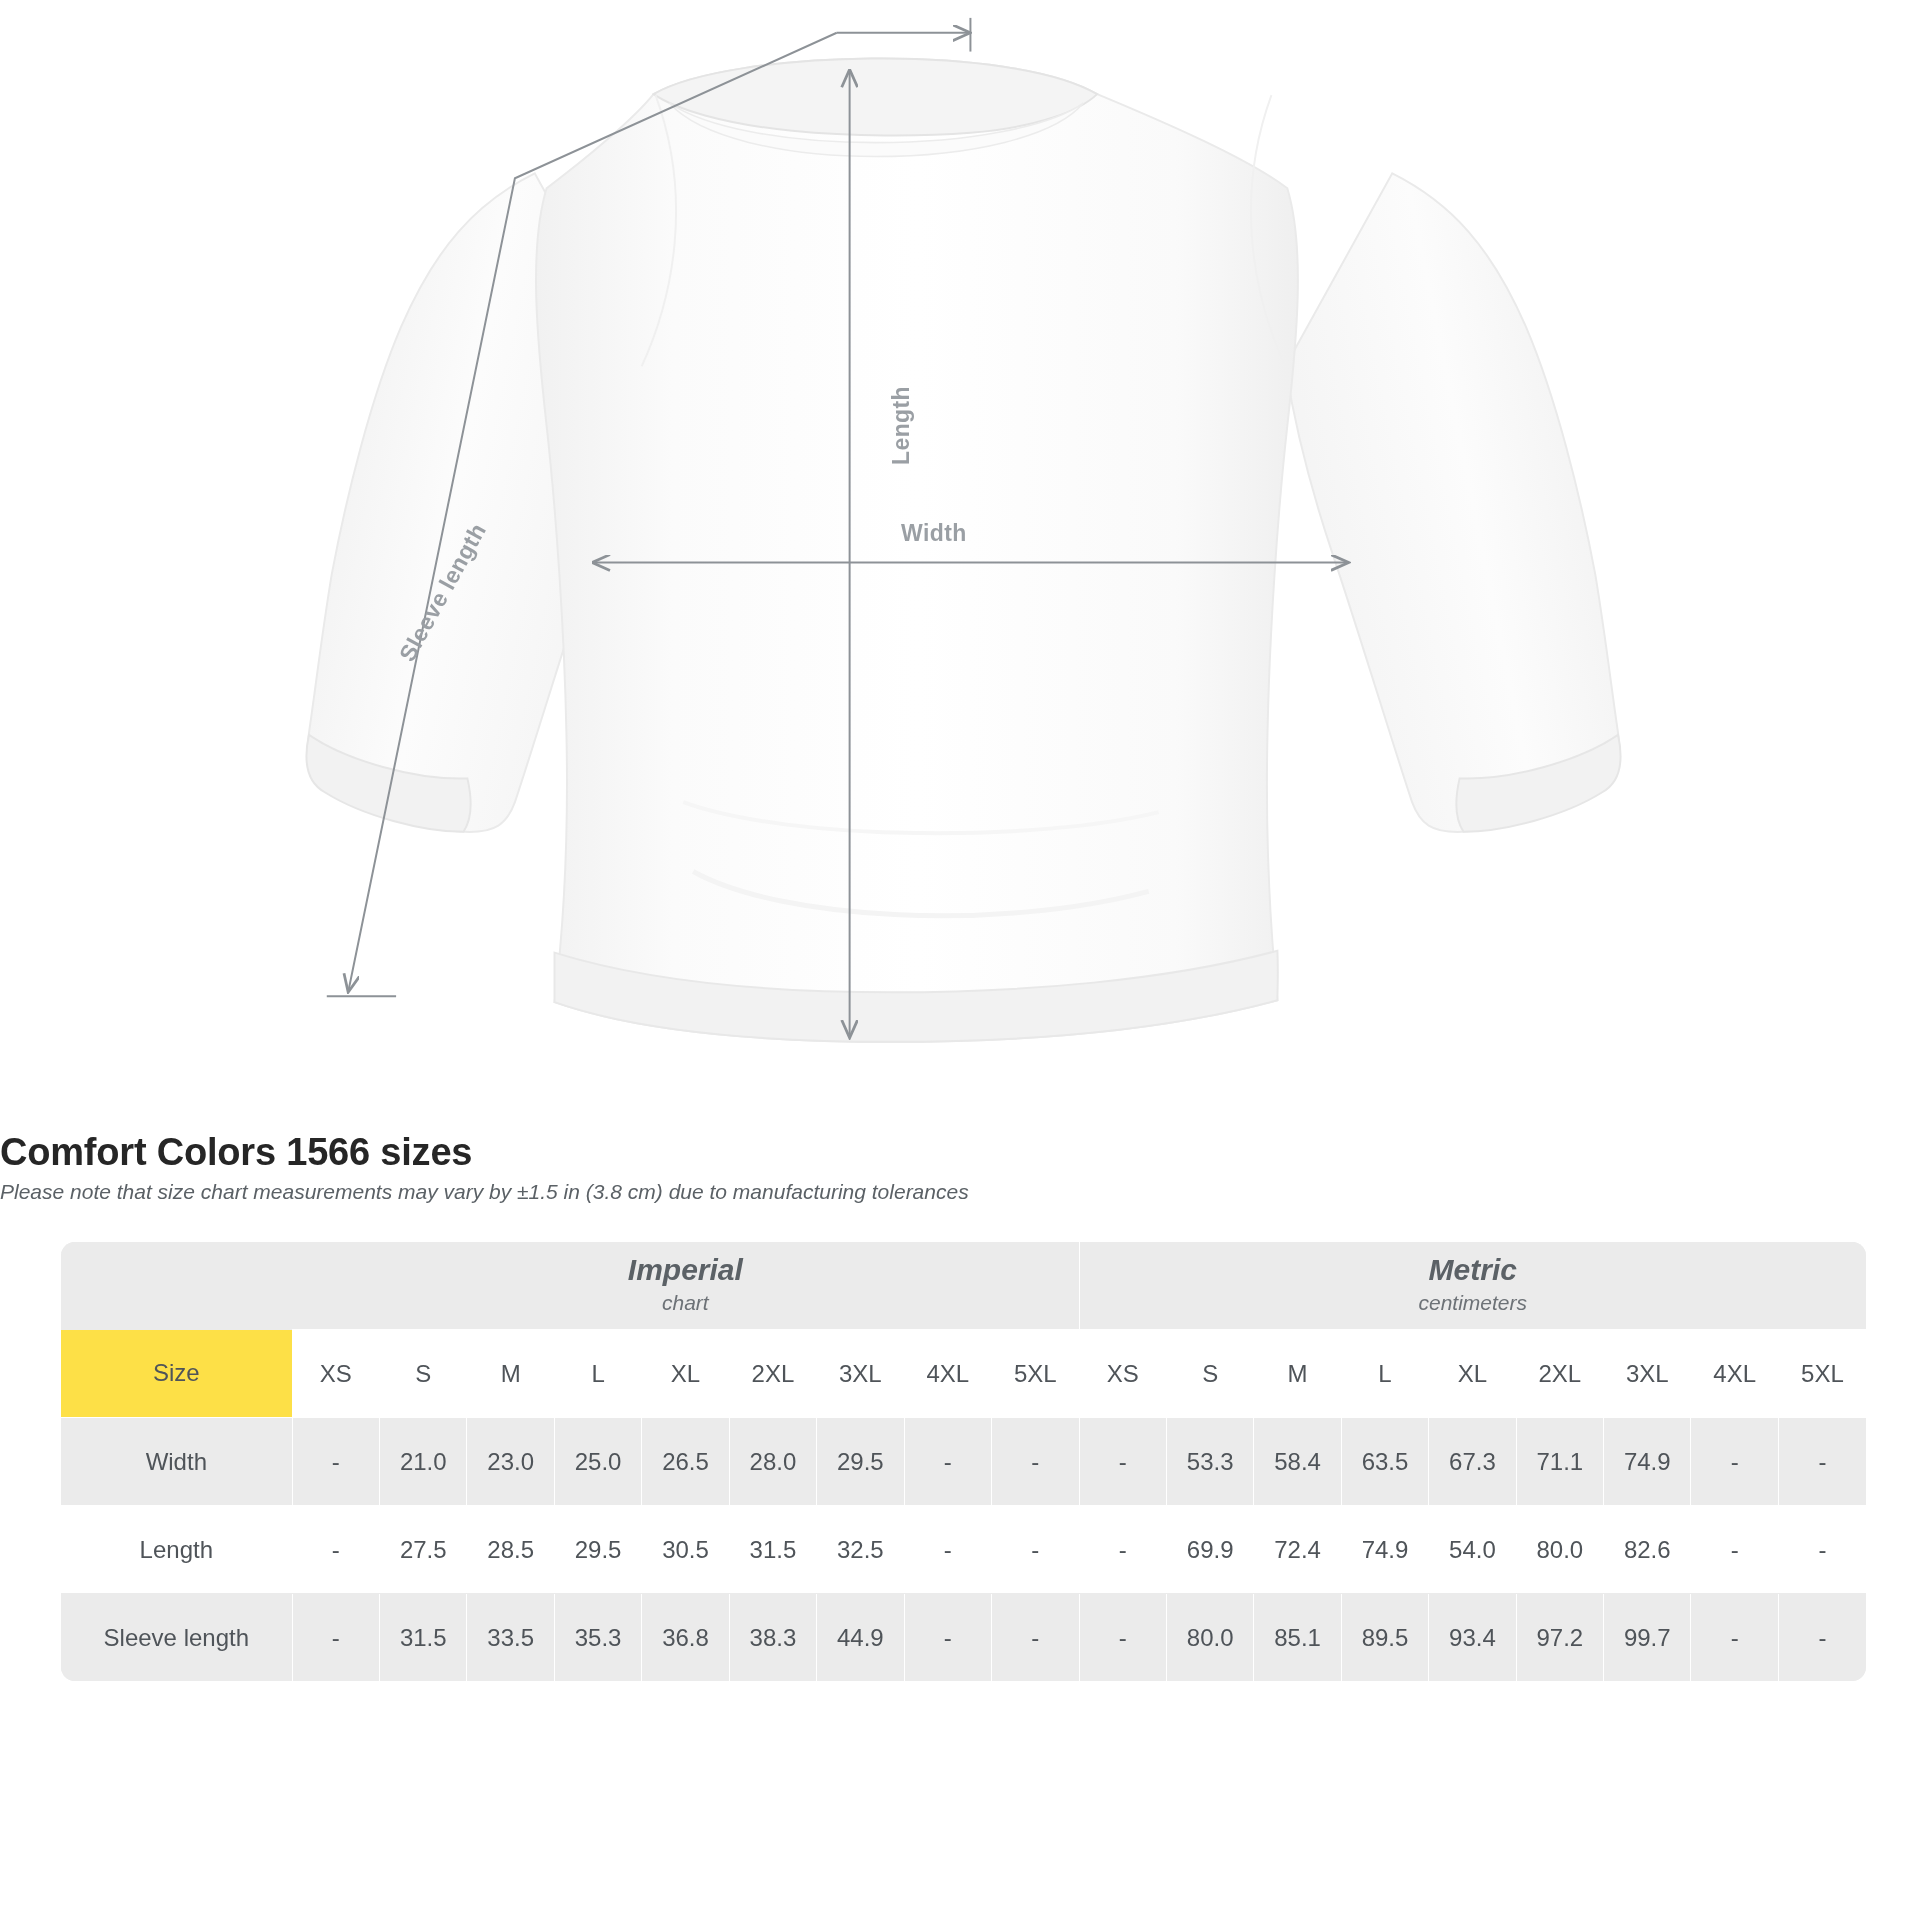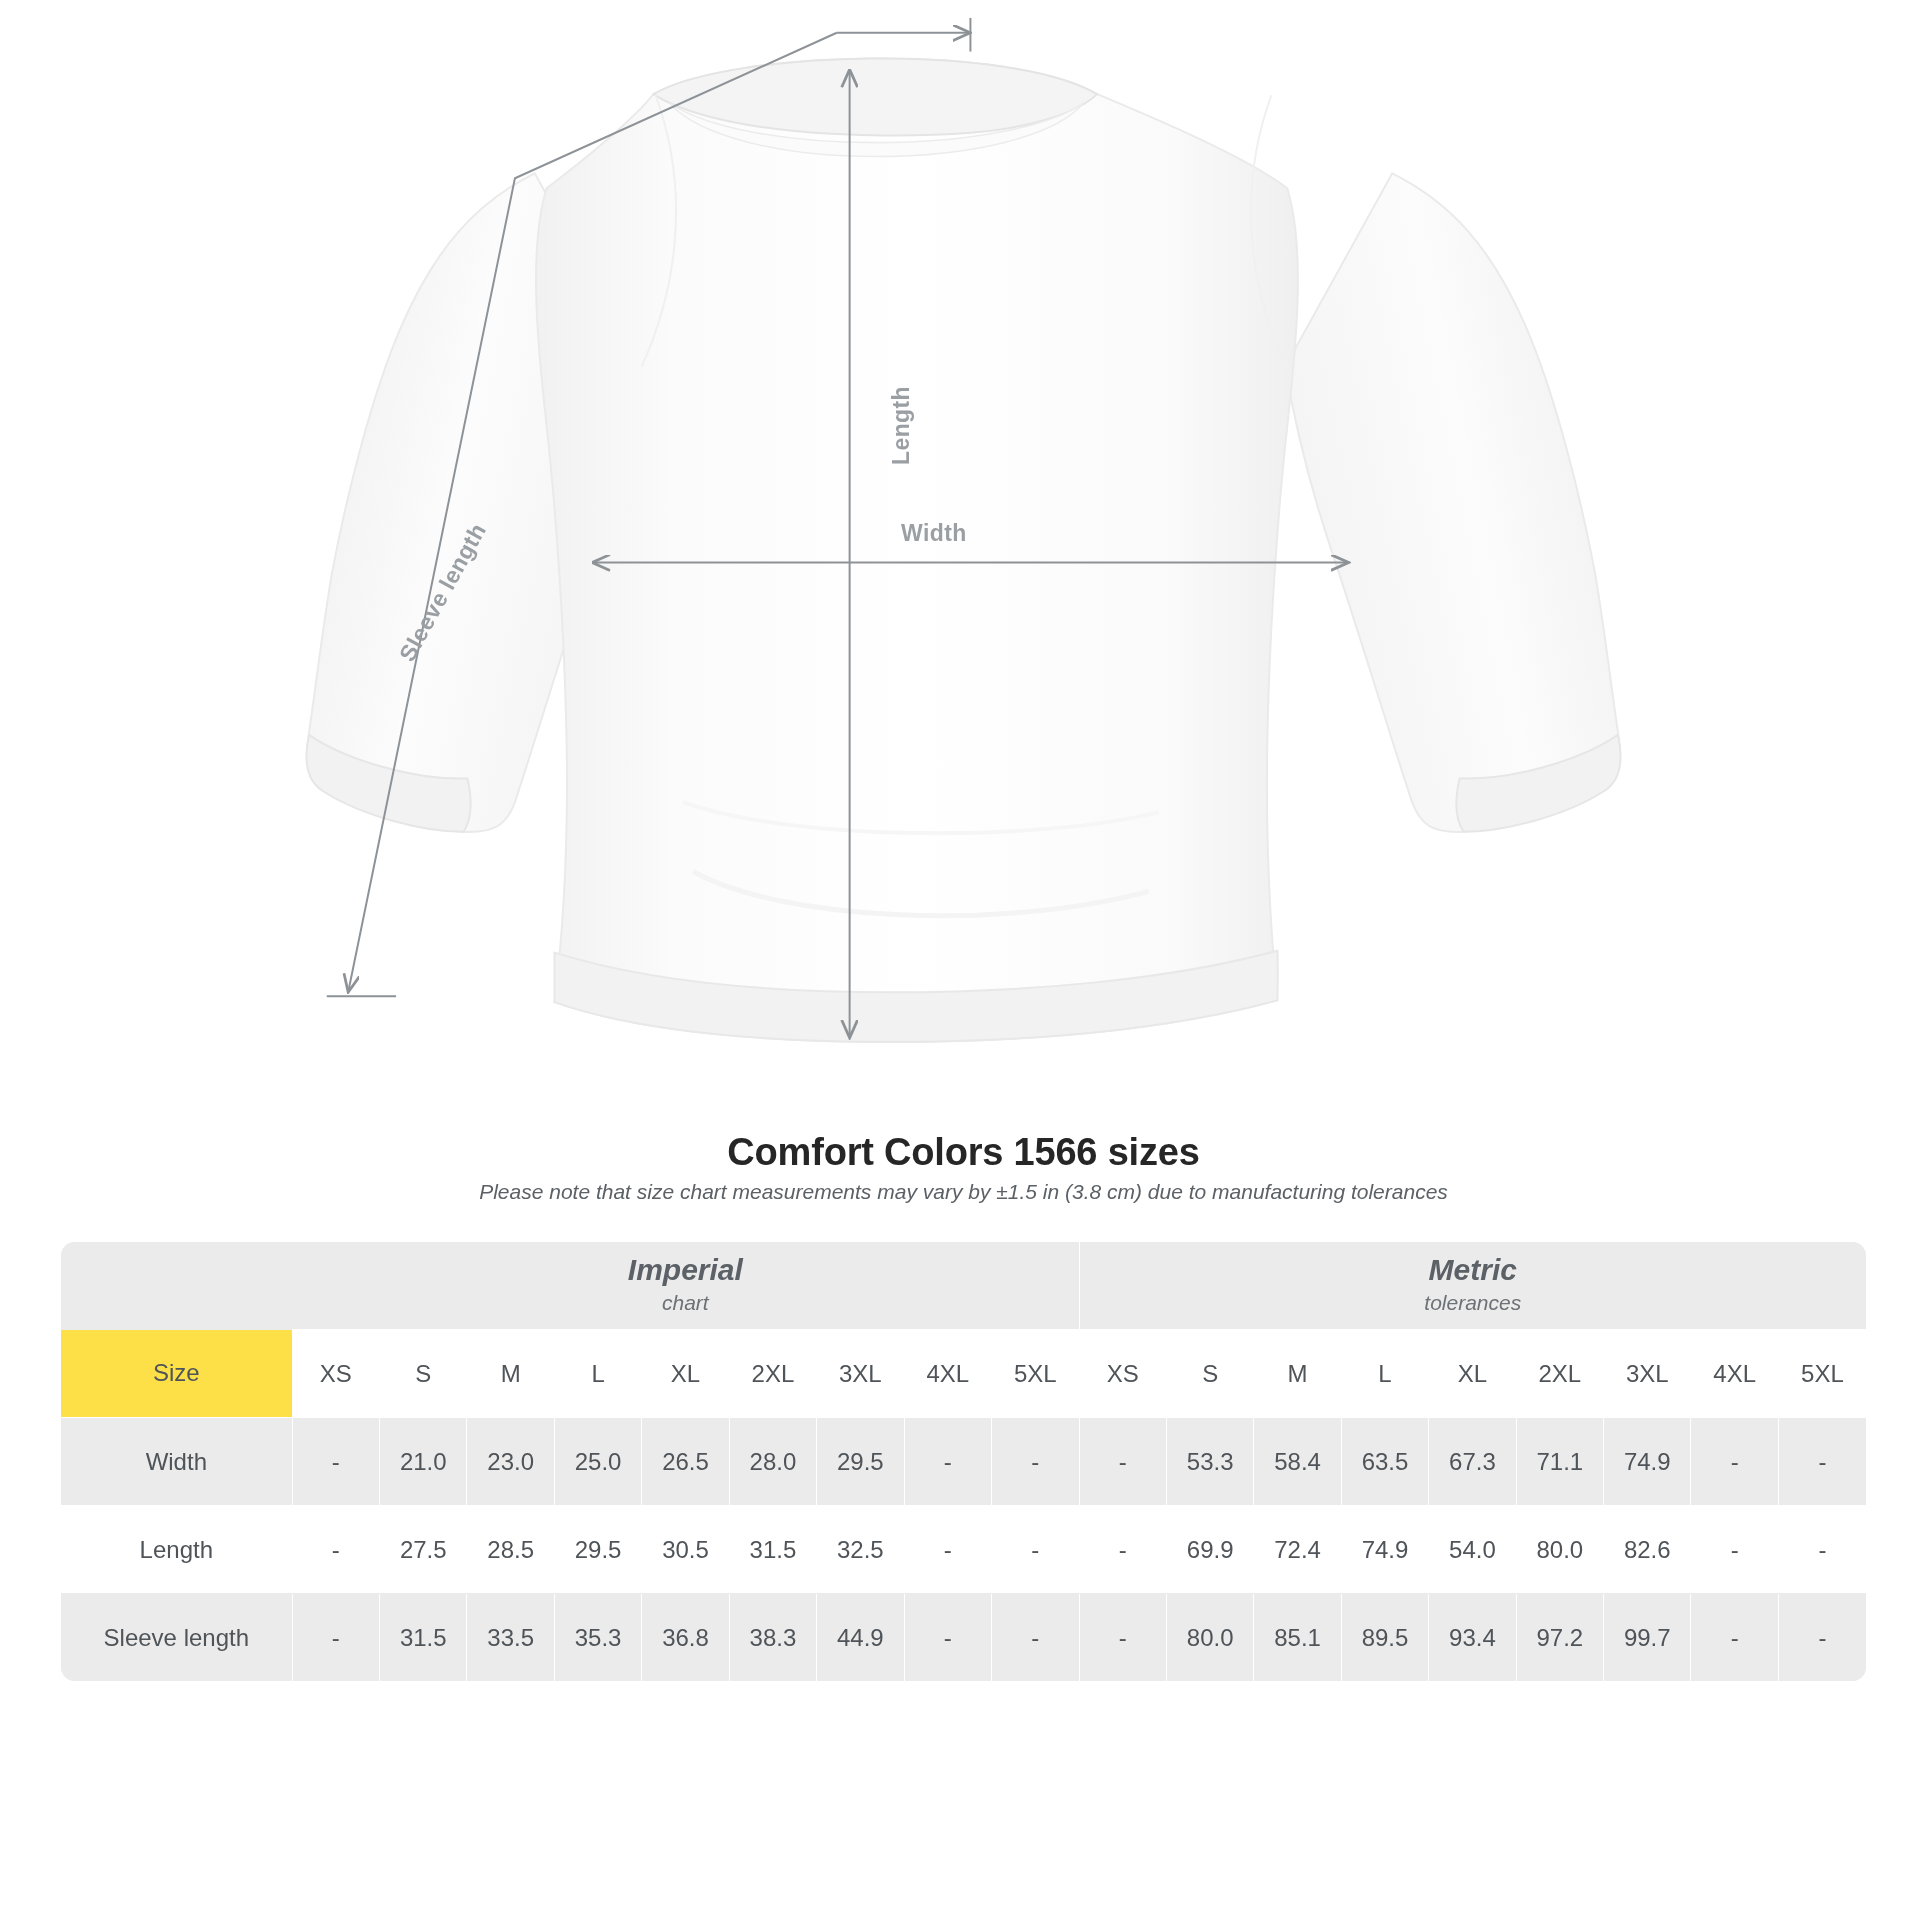--- a/index.html
+++ b/index.html
@@ -44,21 +44,20 @@
     transform: rotate(-90deg);
     transform-origin: left top;
   }
   .dim-label.sleeve {
     transform: rotate(-61deg);
     transform-origin: left top;
   }
 
   
   .title-block {
-    text-align: center;
     margin-top: 2px;
   }
   .chart-title {
     font-size: 38px;
     font-weight: bold;
     color: #262626;
     letter-spacing: -0.2px;
   }
   .chart-note {
     margin-top: 6px;
@@ -236,21 +235,21 @@
       </colgroup>
       <tbody>
         <tr class="unit-row">
           <td class="corner"></td>
           <td colspan="9">
             <div class="unit-name">Imperial</div>
             <div class="unit-sub">chart</div>
           </td>
           <td colspan="9">
             <div class="unit-name">Metric</div>
-            <div class="unit-sub">tolerances</div>
+            <div class="unit-sub">centimeters</div>
           </td>
         </tr>
 
         <tr class="hdr-row">
           <td class="rowlabel">Size</td>
           <td>XS</td>
           <td>S</td>
           <td>M</td>
           <td>L</td>
           <td>XL</td>

